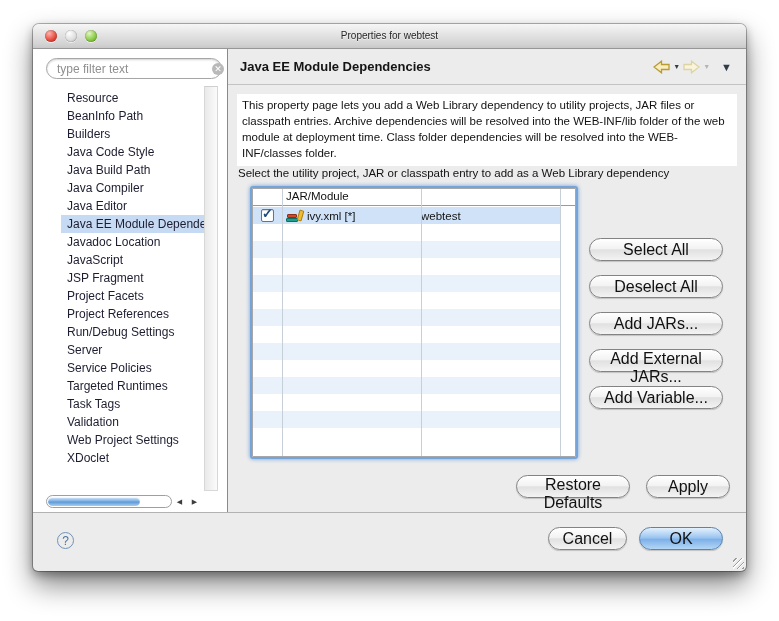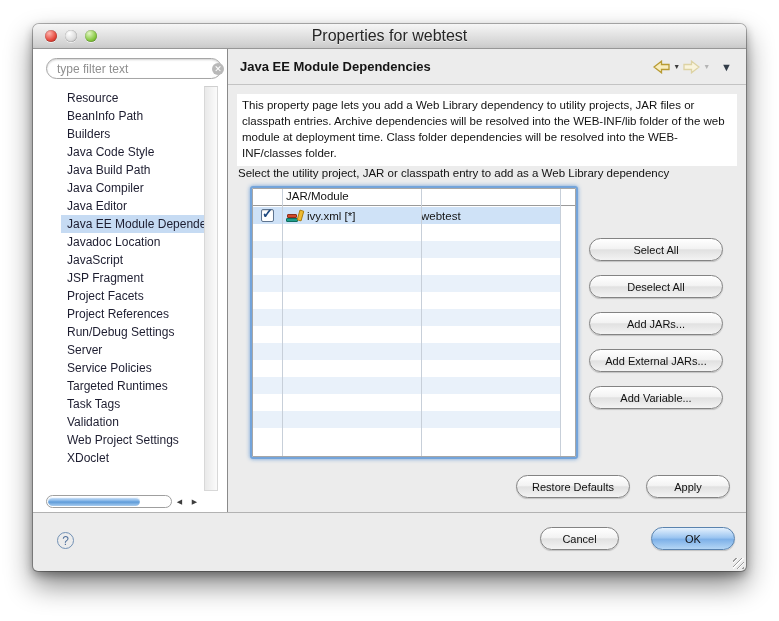--- a/index.html
+++ b/index.html
@@ -8,21 +8,21 @@
     position:absolute; left:33px; top:24px; width:713px; height:547px;
     background:#ececec; border-radius:6px 6px 5px 5px;
     box-shadow: 0 14px 28px rgba(0,0,0,.48), 0 4px 10px rgba(0,0,0,.32), 0 0 0 1px rgba(0,0,0,.28);
   }
   
   .titlebar {
     position:absolute; top:0; left:0; right:0; height:25px;
     background:linear-gradient(#f6f6f6,#d2d2d2 85%,#c8c8c8);
     border-bottom:1px solid #979797; border-radius:6px 6px 0 0;
   }
-  .title { text-align:center; font-size:16px; line-height:24px; color:#262626; text-shadow:0 1px 0 rgba(255,255,255,.6); }
+  .title { text-align:center; font-size:10px; line-height:24px; color:#262626; text-shadow:0 1px 0 rgba(255,255,255,.6); }
   .traffic { position:absolute; left:12px; top:6px; display:flex; gap:8px; }
   .light { width:12px; height:12px; border-radius:50%; box-shadow: inset 0 0 1px rgba(0,0,0,.5), 0 1px 0 rgba(255,255,255,.6); }
   .light.red   { background:radial-gradient(circle at 35% 28%, #ffb3ac, #e4473c 60%, #a7221b); }
   .light.gray  { background:radial-gradient(circle at 35% 28%, #ffffff, #dcdcdc 60%, #b0b0b0); }
   .light.green { background:radial-gradient(circle at 35% 28%, #e2f6c3, #86c840 60%, #538f1c); }
   
   .bodyarea { position:absolute; top:25px; bottom:59px; left:0; right:0; display:flex; overflow:hidden;justify-content:flex-end; }
   .sidebar { width:195px; background:#fff; border-right:1px solid #8a8a8a; position:relative; }
   .filterbox {
     position:absolute; left:13px; top:9px; width:176px; height:21px;
@@ -78,33 +78,33 @@
   .gl1 { left:30px; } .gl2 { left:169px; } .gl3 { left:308px; }
   .checkbox { width:13px; height:13px; background:#fff; border:1px solid #5f7590; border-radius:2px; position:relative;
     box-shadow: inset 0 1px 1px rgba(0,0,0,.15); }
   .checkbox .mark { position:absolute; left:0px; top:-4px; color:#1f497f; font-size:13px; font-weight:bold; }
   .lib-icon { position:relative; width:17px; height:13px; flex:0 0 auto; }
   .lib-icon .b1 { position:absolute; bottom:0; left:0; width:12px; height:4px; background:#1f9e8c; border:1px solid #0e6e60; border-radius:1px; }
   .lib-icon .b2 { position:absolute; bottom:4px; left:1px; width:10px; height:4px; background:#cf4a2c; border:1px solid #8f2f18; border-radius:1px; }
   .lib-icon .b3 { position:absolute; bottom:1px; right:0px; width:5px; height:11px; background:#eebb33; border:1px solid #ad7f13; border-radius:1px; transform:rotate(16deg); }
   
   .aqua { height:23px; border:1px solid #838383; border-radius:12px; font-family:"Liberation Sans",sans-serif;
-    font-size:11px; color:#111; text-align:center;
+    font-size:16px; color:#111; text-align:center;
     background:linear-gradient(#ffffff,#f3f3f3 45%,#e1e1e1 52%,#f3f3f3); box-shadow: 0 1px 1px rgba(0,0,0,.18); }
   .aqua.blue { background:linear-gradient(#e4f1fd,#9dc6f1 45%,#7eb1e8 55%,#b4d6f5); border-color:#5a83ae; }
   .side-buttons { position:absolute; left:361px; top:152px; width:134px; display:flex; flex-direction:column; gap:14px; }
   .side-buttons .aqua { width:134px; }
   .bottom-actions { position:absolute; top:389px; right:16px; display:flex; gap:16px; }
   .btn-restore { width:114px; }
   .btn-apply { width:84px; }
   
   .footer { position:absolute; bottom:0; left:0; right:0; height:59px; border-top:1px solid #b2b2b2; border-radius:0 0 5px 5px; }
   .help { position:absolute; left:24px; top:19px; width:17px; height:17px; border:1px solid #7291b5; border-radius:50%;
     color:#51719c; font-size:12px; line-height:16px; text-align:center; background:transparent; }
-  .footer-buttons { position:absolute; right:11px; top:14px; display:flex; gap:32px;justify-content:flex-end; }
+  .footer-buttons { position:absolute; right:23px; top:14px; display:flex; gap:12px;justify-content:flex-end; }
   .btn-cancel { width:79px; }
   .btn-ok { width:84px; }
   .resize-grip { position:absolute; right:2px; bottom:2px; width:11px; height:11px;
     background:repeating-linear-gradient(135deg, transparent 0 2px, #9c9c9c 2px 3px, rgba(255,255,255,.9) 3px 4px); }
 </style>
 </head>
 <body>
 
 <div class="window">
 

